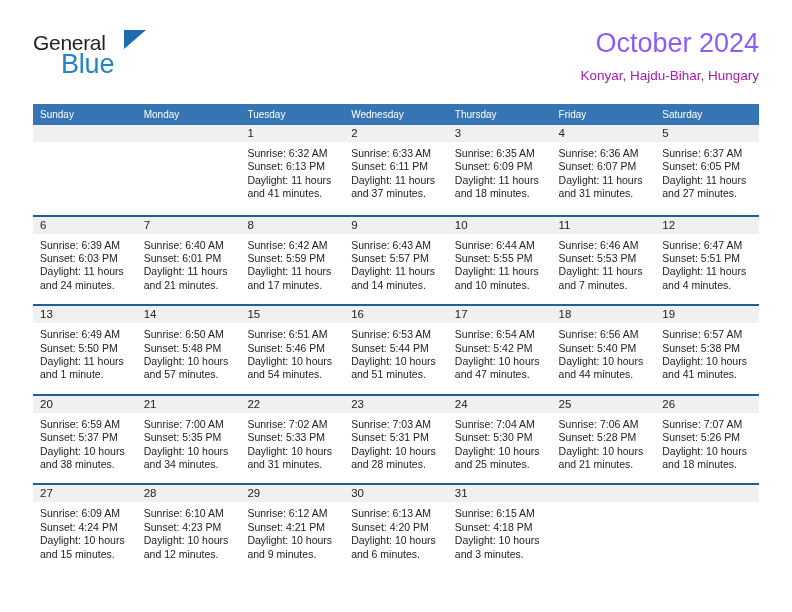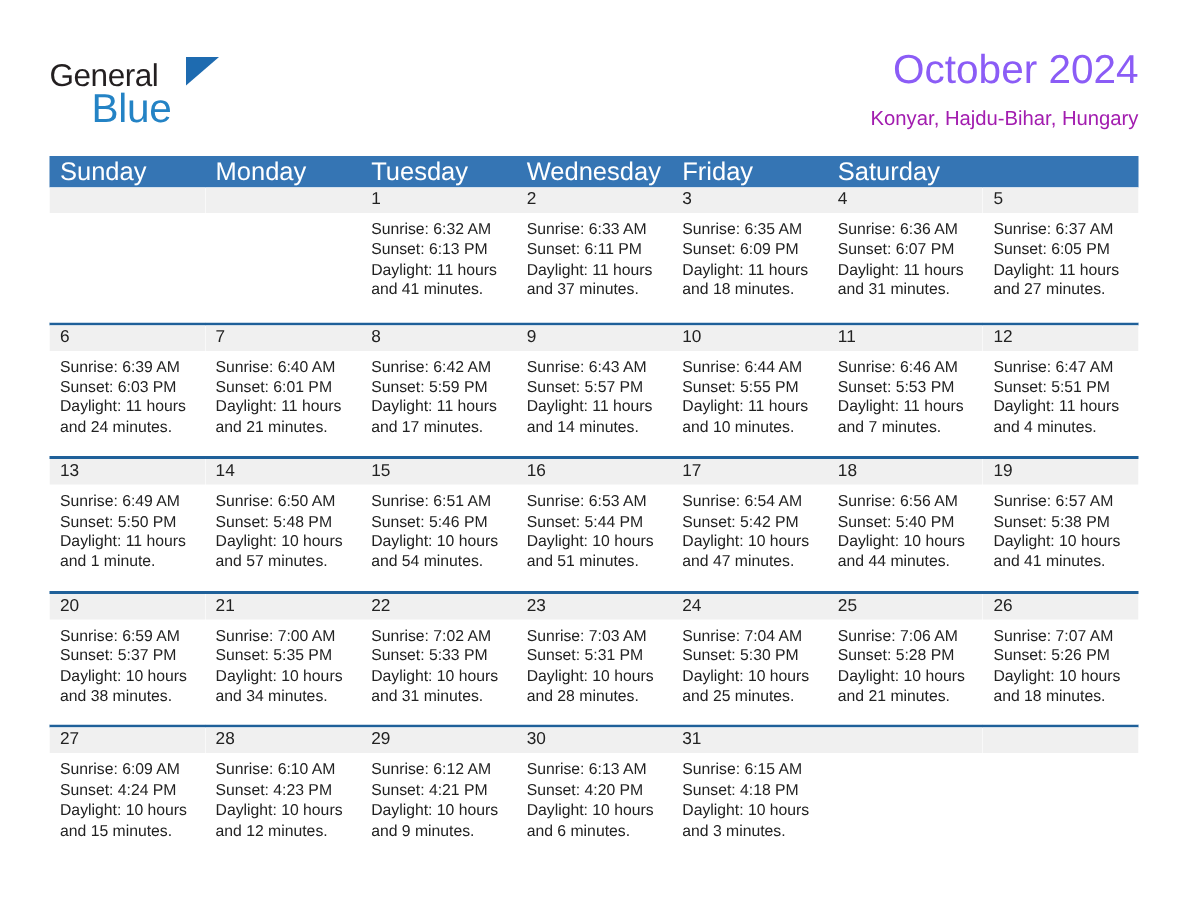--- a/index.html
+++ b/index.html
@@ -20,21 +20,21 @@
   }
 
   
   .header {
     position: absolute;
     top: 28px;
     left: 33px;
     right: 33px;
     height: 62px;
     display: flex;
-    align-items: center;
+    align-items: flex-start;
     justify-content: space-between;
     gap: 40px;
   }
 
   .logo {
     position: relative;
     width: 112px;
     padding-top: 4px;
   }
   .logo-row1 {
@@ -89,21 +89,21 @@
   }
 
   .weekdays {
     display: grid;
     grid-template-columns: repeat(7, 1fr);
     background: #3575b4;
     height: 21px;
   }
   .weekday {
     color: #ffffff;
-    font-size: 17px;
+    font-size: 10px;
     line-height: 21px;
     padding-left: 7px;
     white-space: nowrap;
     overflow: hidden;
   }
 
   .week {
     display: grid;
     grid-template-columns: repeat(7, 1fr);
     border-top: 2px solid #1f6099;
@@ -155,20 +155,21 @@
     </div>
 
   </div>
 
   <div class="calendar">
     <div class="weekdays" id="weekday-row">
         <div class="weekday">Sunday</div>
         <div class="weekday">Monday</div>
         <div class="weekday">Tuesday</div>
         <div class="weekday">Wednesday</div>
+        <div class="weekday">Thursday</div>
         <div class="weekday">Friday</div>
         <div class="weekday">Saturday</div>
       </div>
     <div id="weeks-container">
         <div class="week first">
           <div class="day empty">
             <div class="daynum"></div>
           </div>
           <div class="day empty">
             <div class="daynum"></div>

